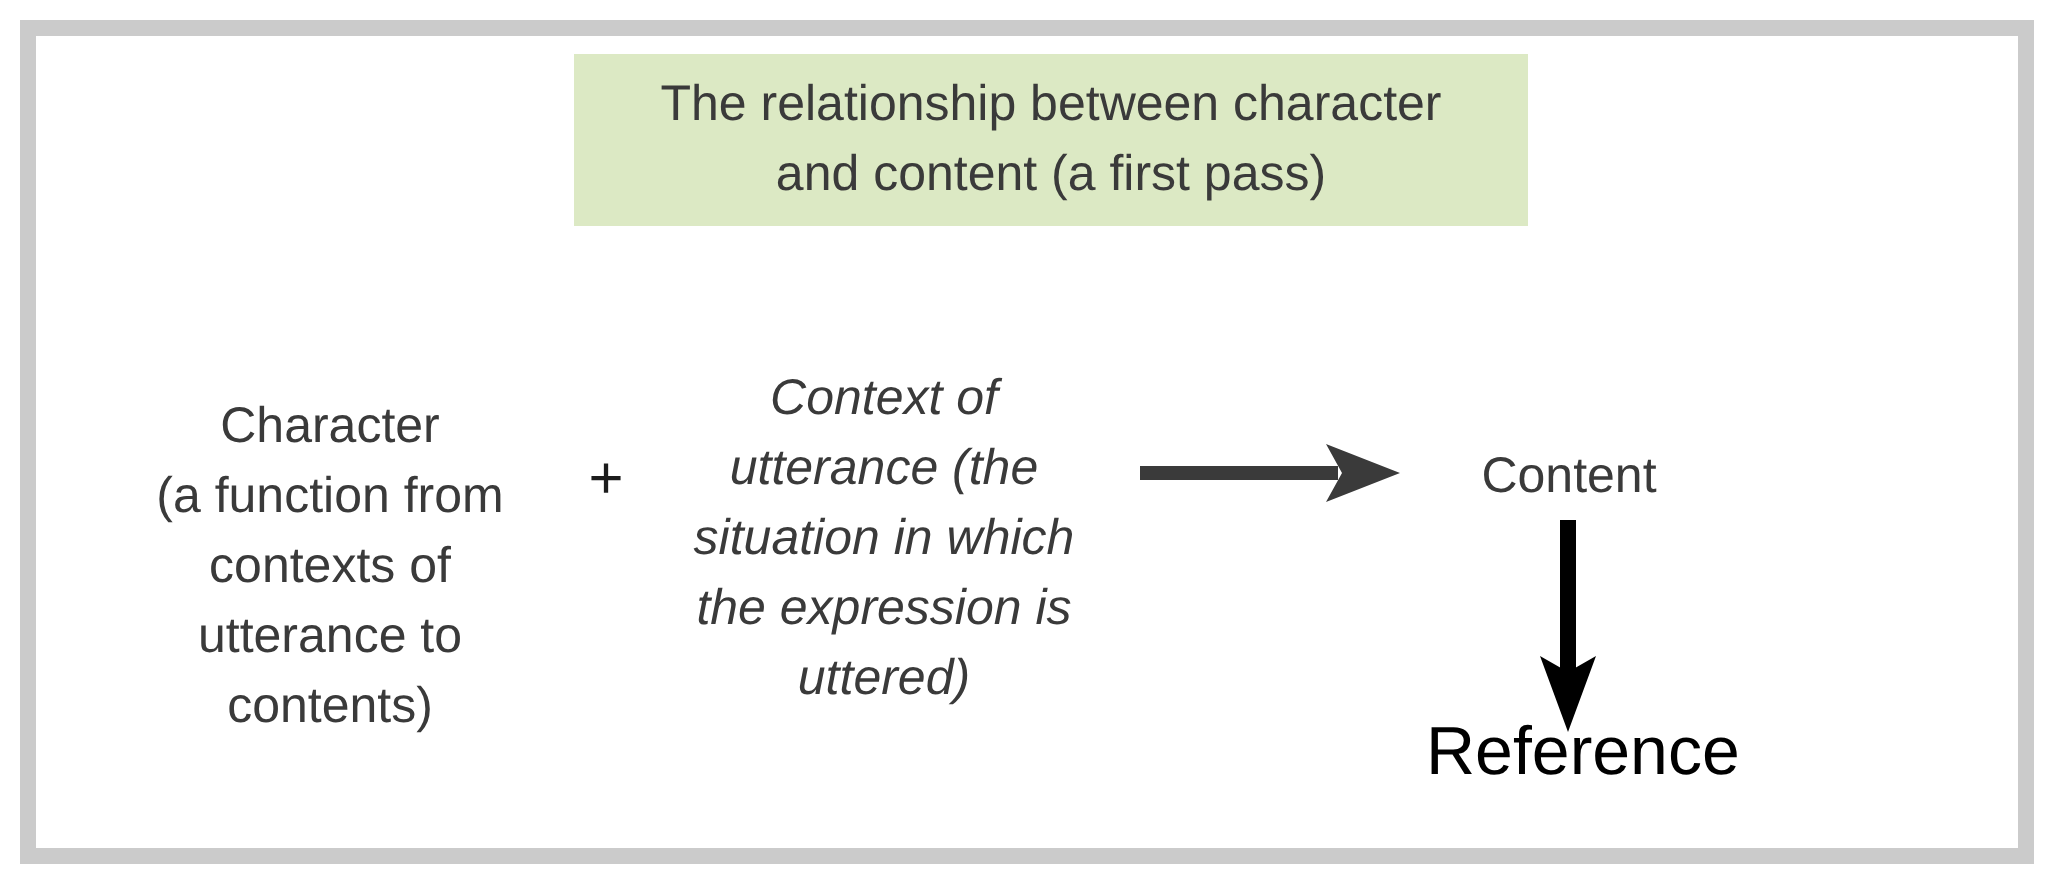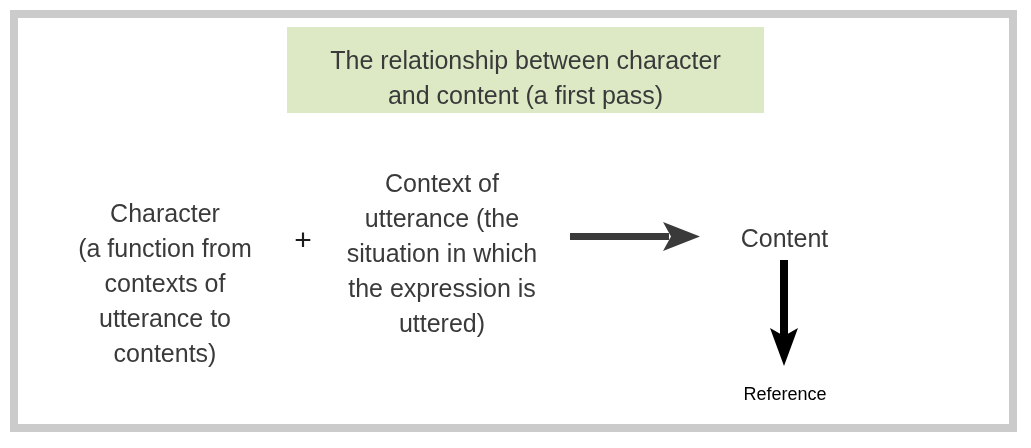--- a/index.html
+++ b/index.html
@@ -21,61 +21,61 @@
     background: #ffffff;
   }
   .title-box {
     position: absolute;
     left: 287px;
     top: 27px;
     width: 477px;
     height: 86px;
     background: #dce9c4;
     display: flex;
-    align-items: flex-end;
+    align-items: center;
     justify-content: center;
   }
   .title-text {
     font-size: 25px;
     line-height: 35px;
     color: #3a3a3a;
     text-align: center;
     white-space: pre-line;
   }
   .node {
     position: absolute;
     color: #3a3a3a;
     font-size: 25px;
     line-height: 35px;
     text-align: center;
     white-space: pre-line;
   }
   .character-node { left: 50px;  top: 196px; width: 230px; }
-  .context-node   { left: 317px; top: 166px; width: 250px; }
+  .context-node   { left: 317px; top: 182px; width: 250px; font-style: italic; }
   .plus-sign {
     position: absolute;
     left: 286px;
     top: 221px;
     width: 34px;
     font-size: 30px;
     line-height: 38px;
     color: #1c1c1c;
     text-align: center;
   }
   .content-node {
     left: 727px;
     top: 223px;
     width: 115px;
     line-height: 30px;
   }
   .reference-node {
     left: 713px;
-    top: 379px;
+    top: 361px;
     width: 144px;
-    font-size: 18px;
+    font-size: 34px;
     line-height: 30px;
     color: #000000;
   }
   .h-arrow { position: absolute; left: 566px; top: 220px; }
   .v-arrow { position: absolute; left: 768px; top: 260px; }
 </style>
 </head>
 <body>
 
 <div class="frame"></div>

